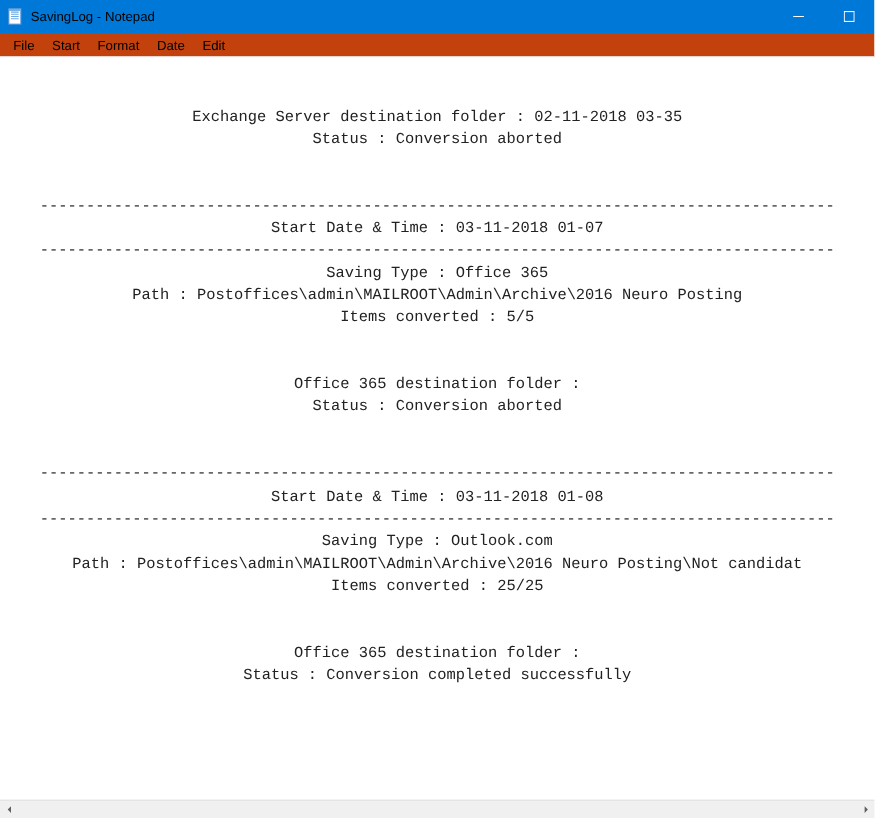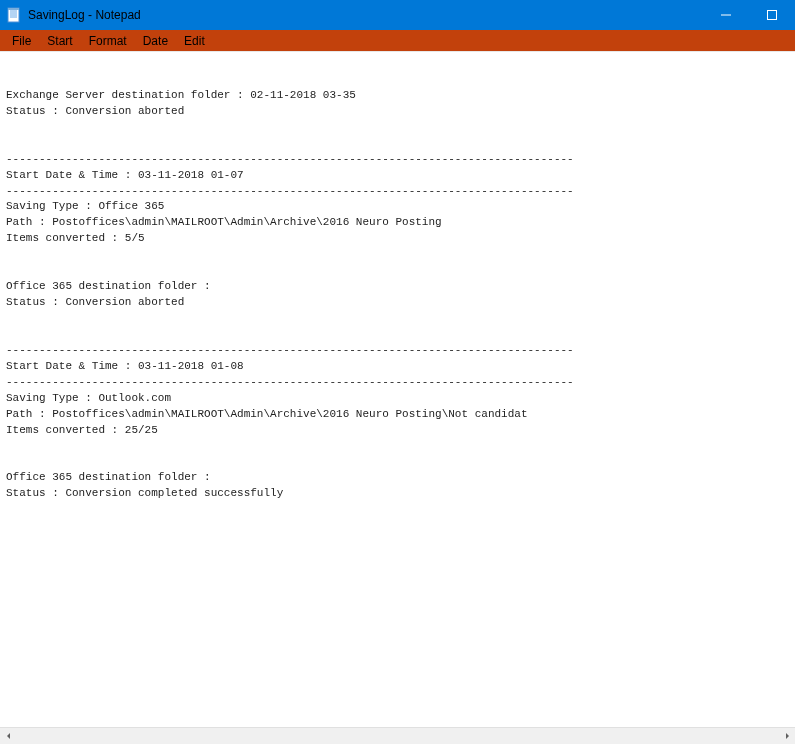--- a/index.html
+++ b/index.html
@@ -66,25 +66,26 @@
       cursor: default;
     }
     .content {
       flex: 1;
       padding: 2px;
       overflow: hidden;
       background: #fff;
     }
     .text-area {
       font-family: Consolas, "Courier New", monospace;
-      font-size: 11px;
+      font-size: 14px;
       line-height: 1.45;
       white-space: pre;
       color: #222;
       padding: 2px 4px;
+      text-align: center;
     }
     .scrollbar-h {
       height: 17px;
       background: #f0f0f0;
       display: flex;
       align-items: center;
       border-top: 1px solid #e0e0e0;
     }
     .scroll-arrow {
       width: 17px;

